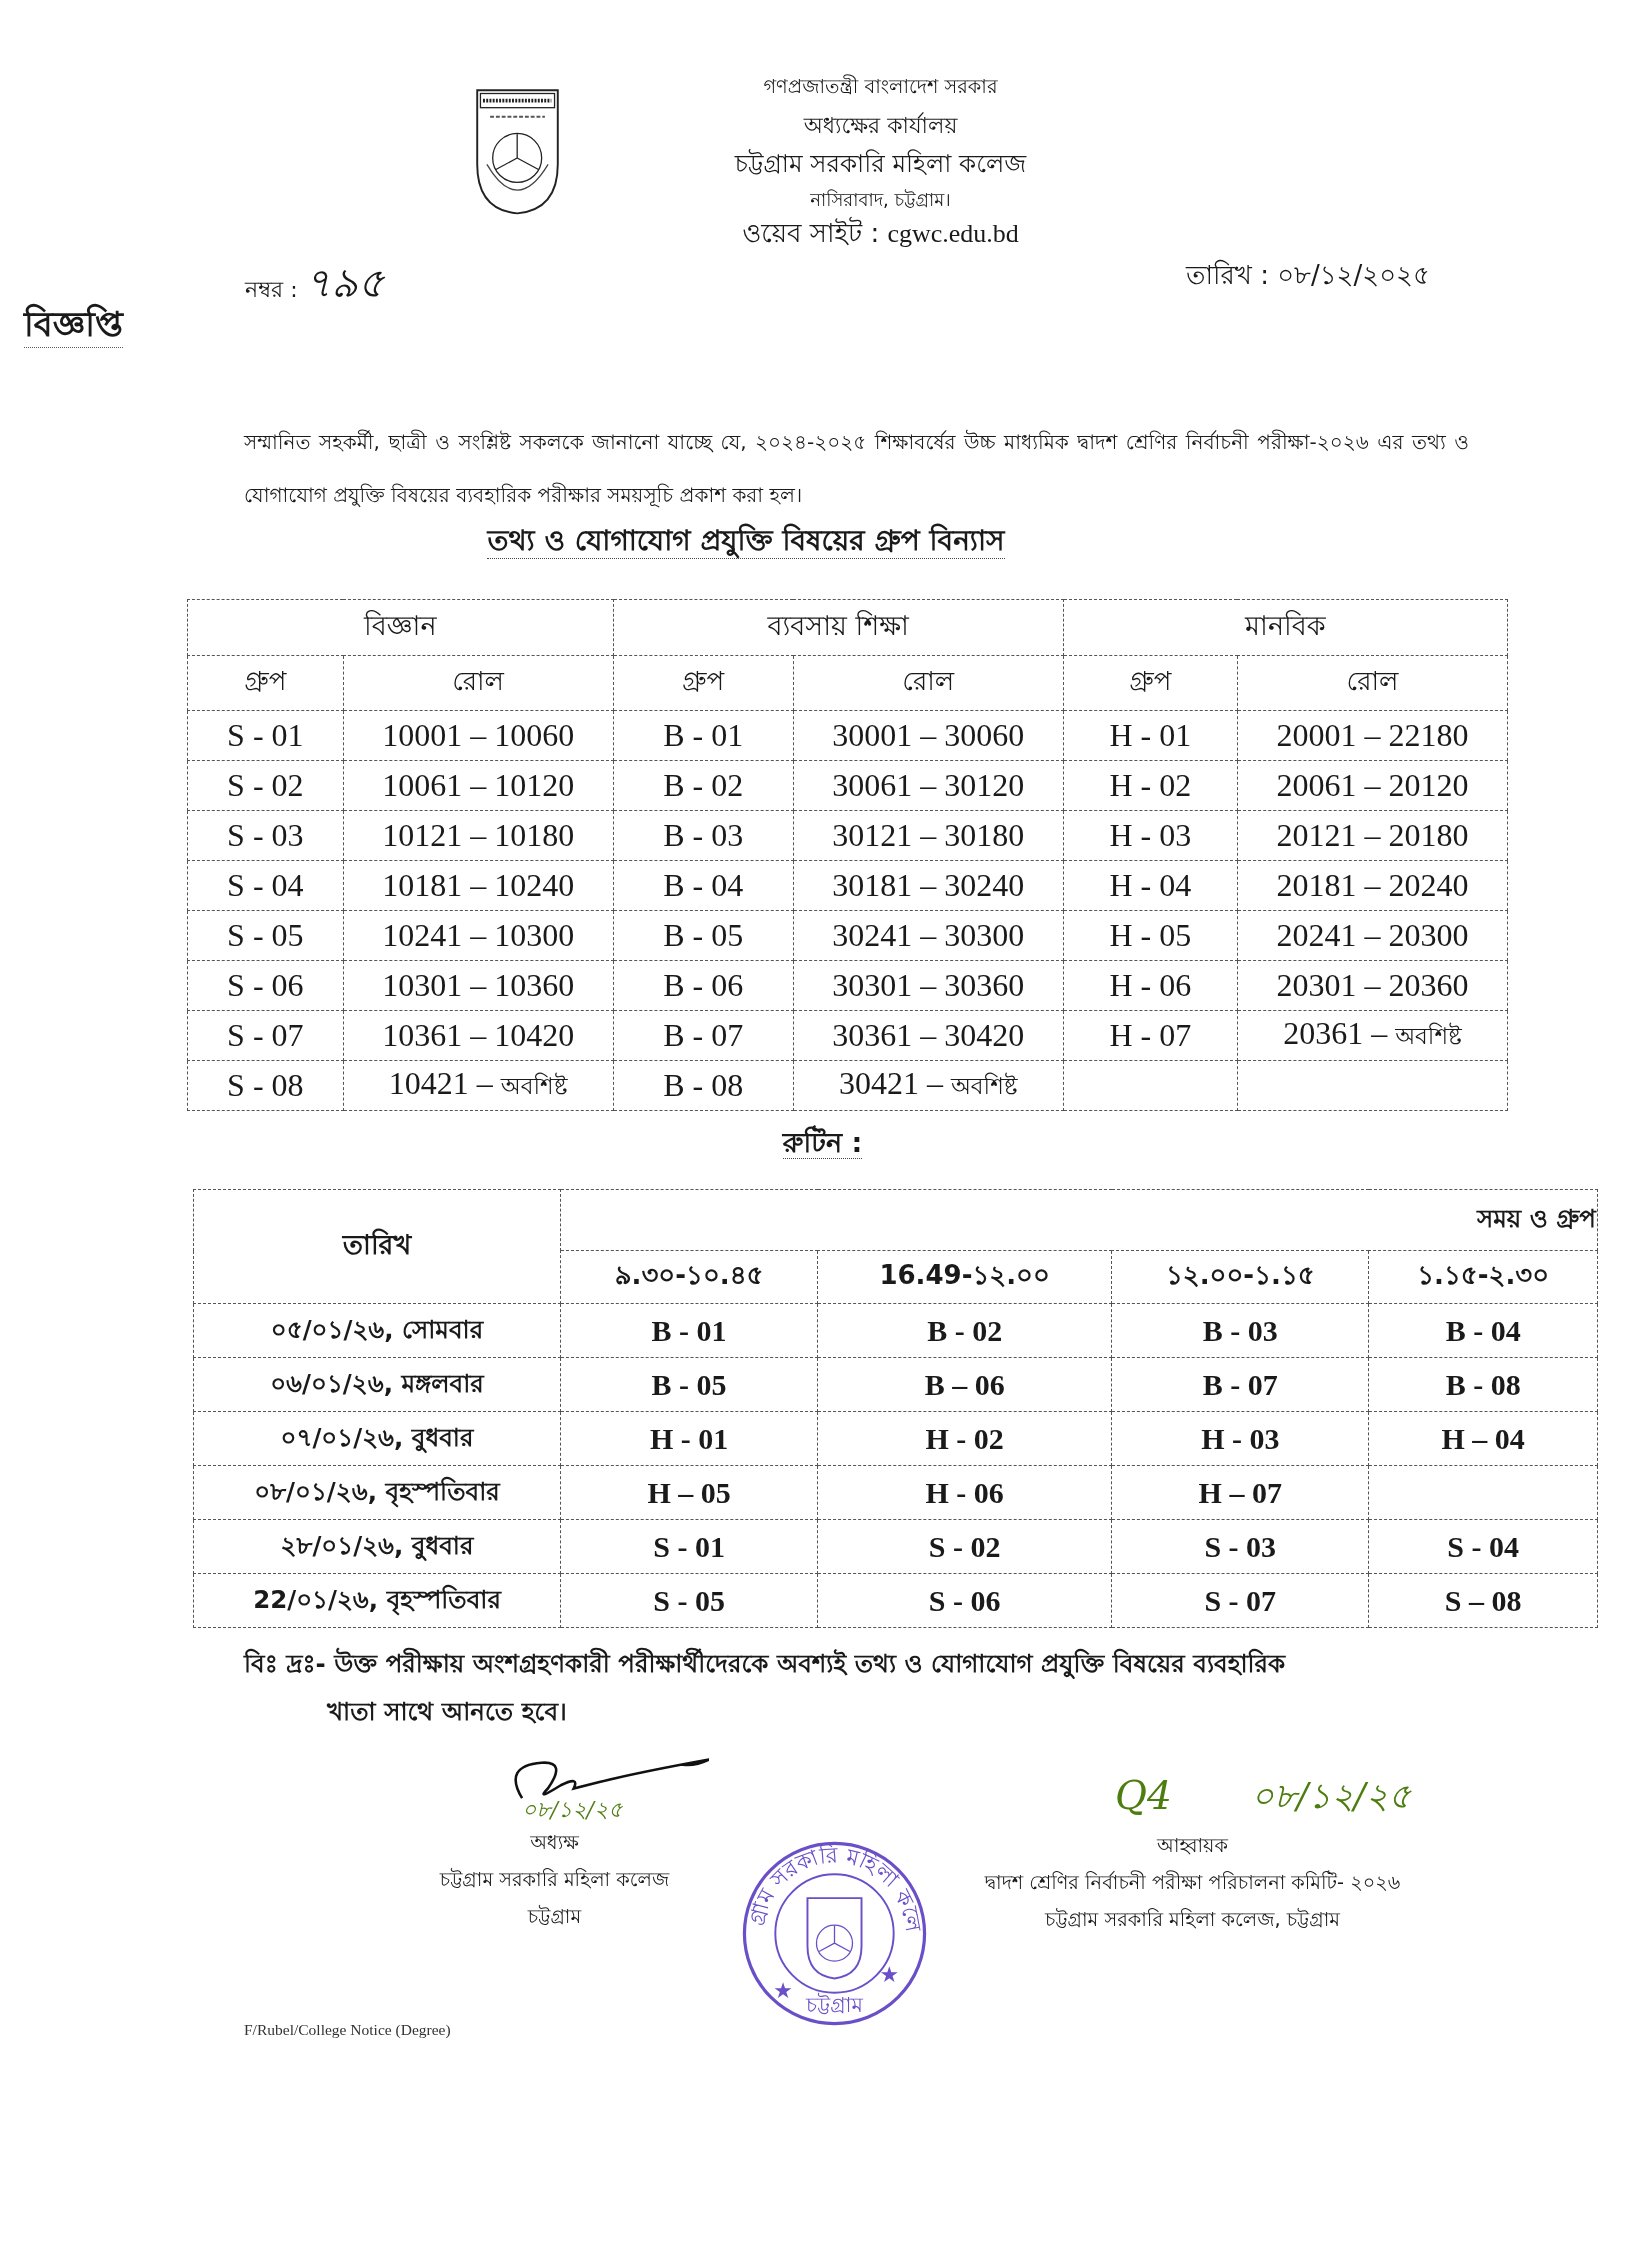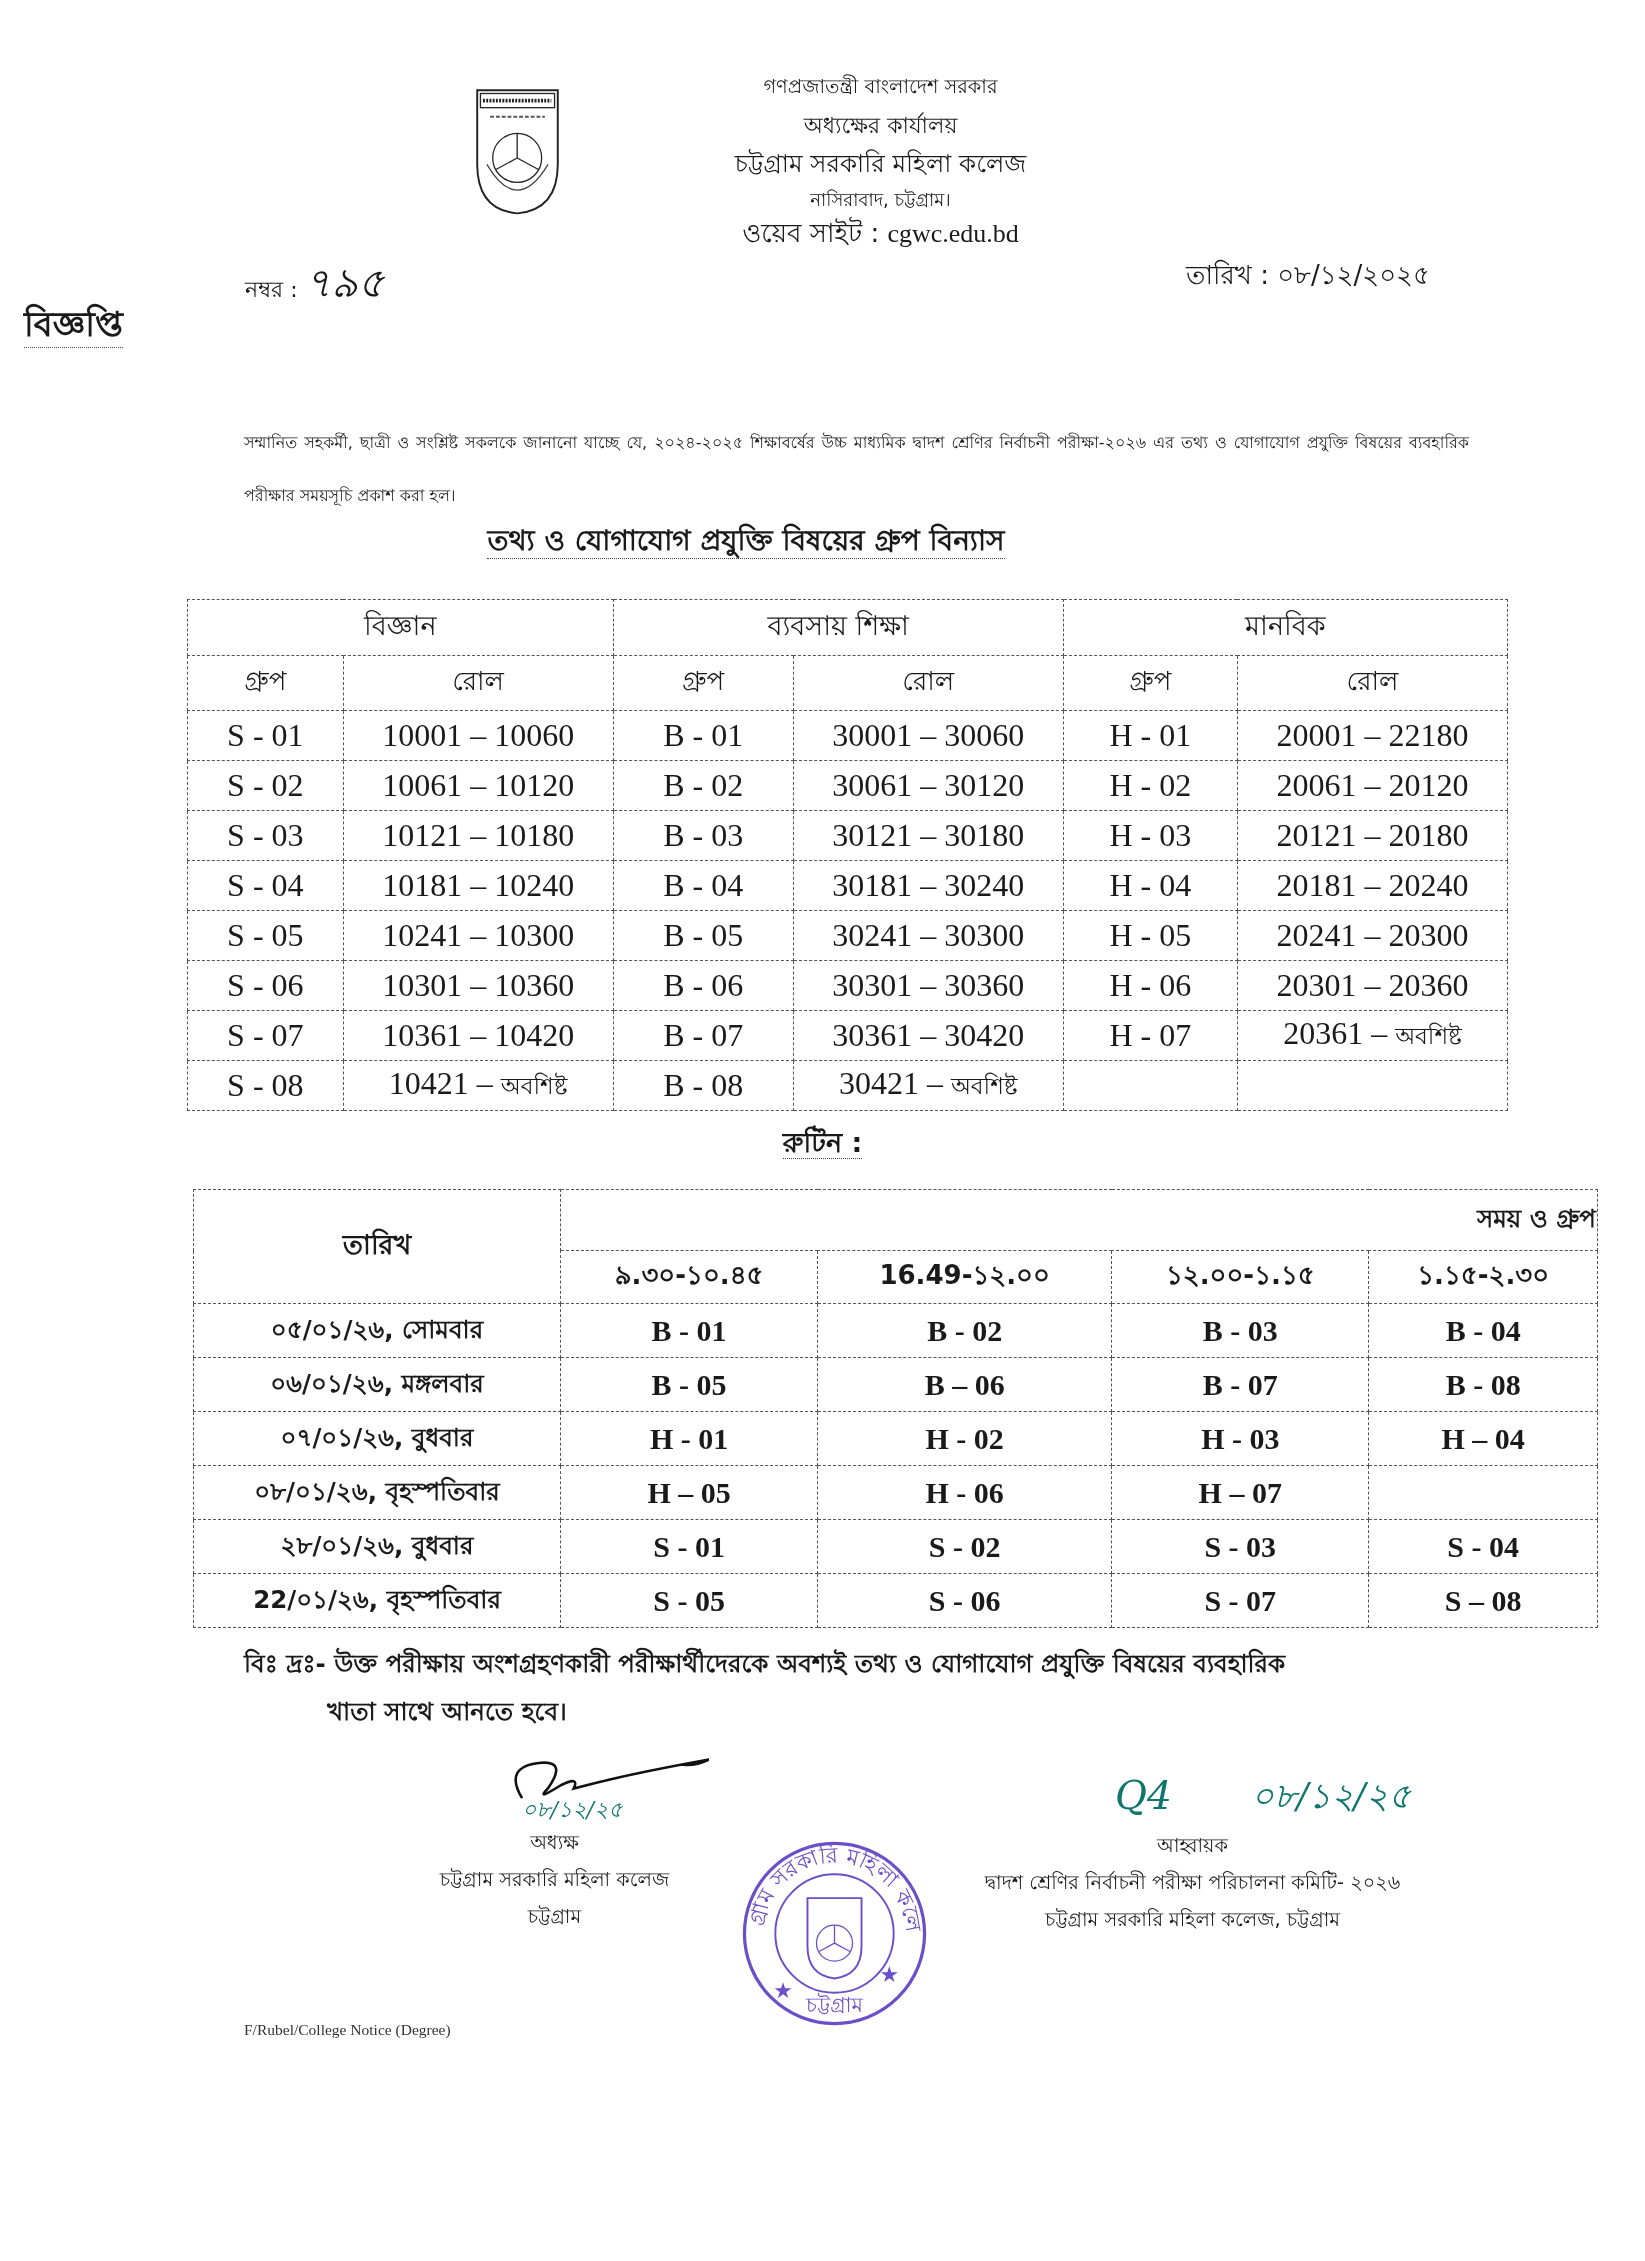--- a/index.html
+++ b/index.html
@@ -19,21 +19,21 @@
   #hdr4 { top: 186px; font-size: 18px; left: 58px; }
   #hdr5 { top: 213px; font-size: 26px; left: 58px; }
 
   #ref-no { left: 245px; top: 251px; font-size: 22px; }
   #ref-no .val { font-size: 41px; font-style: italic; font-family: "DejaVu Serif", serif; }
   #date { left: 1186px; top: 255px; font-size: 26px; }
 
   #title { left: 0; width: 1645px; top: 298px; text-align: left; font-size: 34px; font-weight: bold; margin-left: 24px; }
   #title span { border-bottom: 1.3px dotted #555; padding-bottom: 2.6px; }
 
-  #intro { left: 244px; top: 416px; width: 1225px; font-size: 16px; line-height: 53px; text-align: justify; }
+  #intro { left: 244px; top: 416px; width: 1225px; font-size: 20px; line-height: 53px; text-align: justify; }
 
   #grp-heading { left: 0; width: 1438px; top: 519px; text-align: center; font-size: 28px; font-weight: bold; padding-left: 27px; }
   #grp-heading span { border-bottom: 1.3px dotted #444; padding-bottom: 1.3px; }
 
   
   table { border-collapse: collapse; }
   #group-table { left: 187px; top: 599px; width: 1321px; }
   #group-table td, #group-table th {
     border: 1px dashed #555; text-align: center; font-weight: normal;
   }
@@ -53,21 +53,21 @@
   #routine-table th.date-h { font-size: 27px; width: 364px; }
   #routine-table th.sec { font-size: 24.5px; height: 58px; font-weight: bold; text-align: right; }
   #routine-table th.slot { font-size: 26px; height: 50px; font-weight: bold; }
   #routine-table td { height: 51px; font-size: 30px; font-family: "Liberation Serif", serif; }
   #routine-table td.dt { font-size: 24.5px; font-family: "DejaVu Sans", sans-serif; }
 
   #note { left: 244px; top: 1640px; width: 1225px; font-size: 24.5px; line-height: 48px; font-weight: bold; }
   #note .l2 { padding-left: 83px; display: block; }
 
   
-  .sig { color: #0f766e; font-family: "DejaVu Serif", serif; font-style: italic; }
+  .sig { color: #4d7c0f; font-family: "DejaVu Serif", serif; font-style: italic; }
   #sig-left { left: 477px; top: 1753px; width: 232px; height: 71px; }
   #sig-left-date { left: 522px; top: 1792px; font-size: 22px; }
   #left-block { left: 361px; width: 387px; top: 1824px; text-align: center; font-size: 19.3px; line-height: 37px; }
 
   #sig-right { left: 1115px; top: 1773px; font-size: 39px; }
   #sig-right-date { left: 1251px; top: 1769px; font-size: 35px; }
   #right-block { left: 928px; width: 529px; top: 1827px; text-align: center; font-size: 19.3px; line-height: 37px; }
 
   #seal { left: 738px; top: 1837px; width: 193px; height: 193px; }
 

